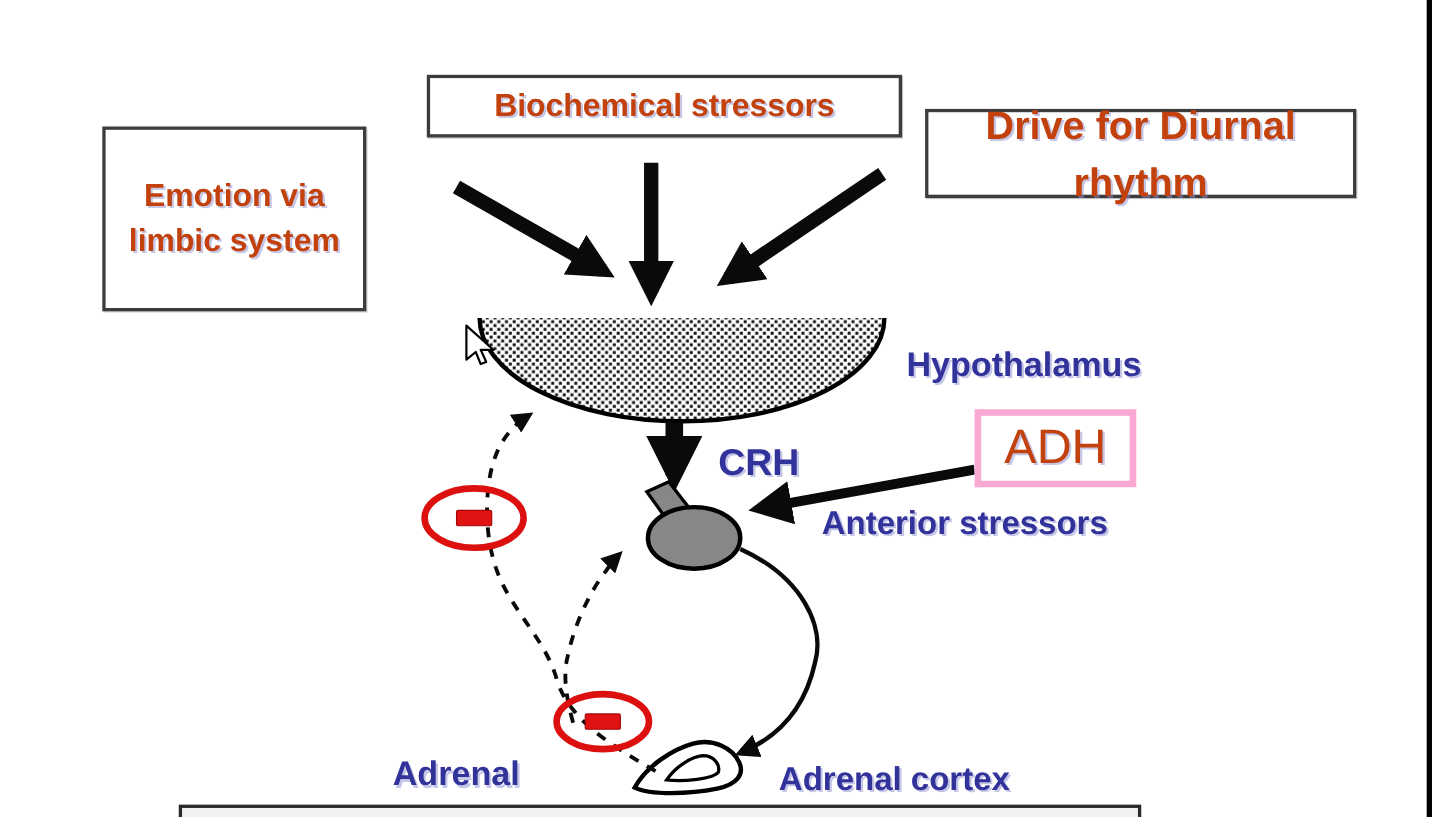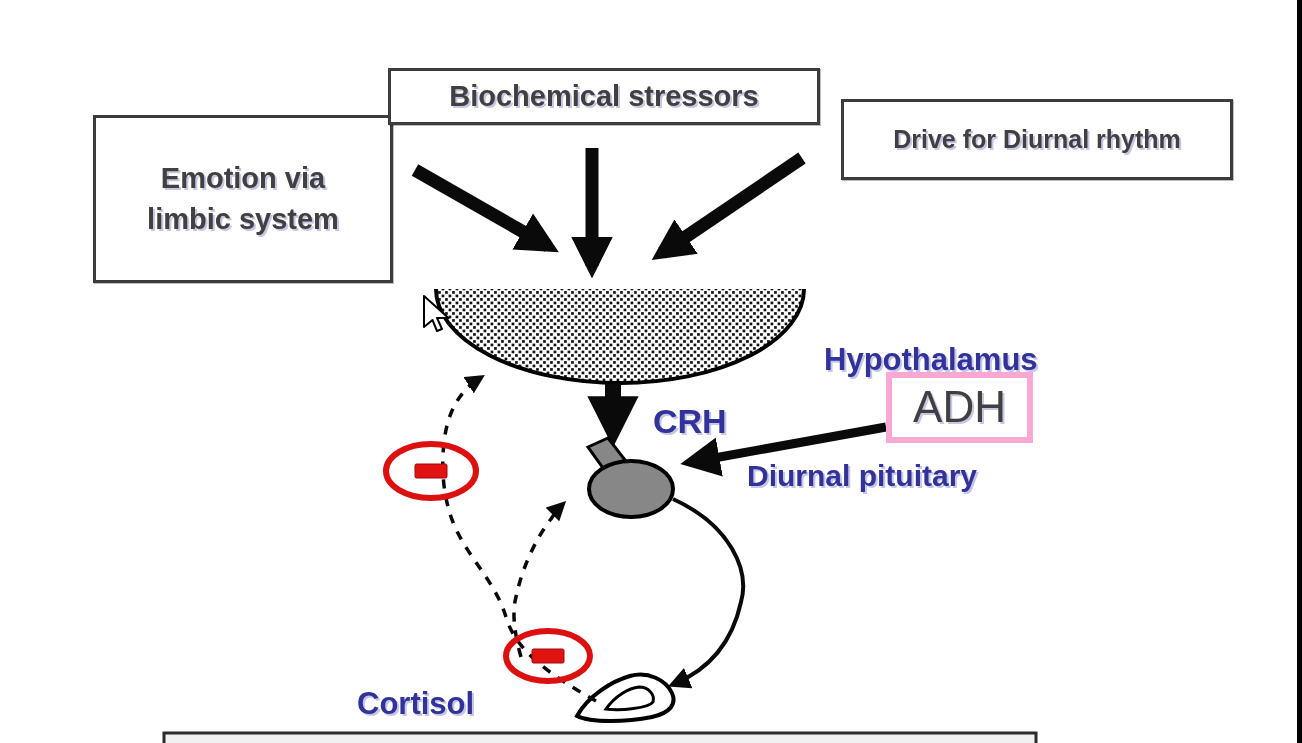--- a/index.html
+++ b/index.html
@@ -9,33 +9,33 @@
   }
   .diagram-layer{position:absolute;left:0;top:0;width:1302px;height:743px;}
   .lbl{
     position:absolute;color:#32329B;font-weight:bold;
     text-shadow:2px 2px 0 rgba(142,142,205,0.5);
     white-space:pre-line;line-height:1.42;
   }
   .box{
     position:absolute;border:3px solid #3C3C3C;background:#ffffff;
     display:flex;align-items:center;justify-content:center;text-align:center;
-    color:#404040;font-weight:bold;
+    color:#c2410c;font-weight:bold;
     text-shadow:2px 2px 0 rgba(142,142,205,0.5);
     box-shadow:1px 1px 0 rgba(0,0,0,0.25);
     white-space:pre-line;line-height:1.42;box-sizing:border-box;
   }
-  #emotion-box{left:93px;top:115px;width:300px;height:168px;font-size:29px;}
+  #emotion-box{left:93px;top:115px;width:240px;height:168px;font-size:29px;}
   #biochemical-box{left:388px;top:68px;width:432px;height:57px;font-size:29px;}
-  #diurnal-box{left:841px;top:99px;width:392px;height:81px;font-size:25px;}
+  #diurnal-box{left:841px;top:99px;width:392px;height:81px;font-size:36px;}
   #adh-box{
     left:886px;top:372px;width:147px;height:71px;font-size:44px;
     font-weight:normal;border:6px solid #f9a8d4;box-shadow:none;
   }
-  #hypothalamus-label{left:824px;top:310px;font-size:31px;margin-top:28px;}
+  #hypothalamus-label{left:824px;top:310px;font-size:31px;}
   #crh-label{left:653px;top:397px;font-size:34px;text-align:right;}
   #anterior-pituitary-label{left:747px;top:455px;font-size:30px;}
   #corticotropin-label{left:771px;top:562px;font-size:33px;}
   #cortisol-label{left:357px;top:682px;font-size:31px;}
   #adrenal-cortex-label{left:708px;top:688px;font-size:30px;}
 </style>
 </head>
 <body>
 
 <div class="stage">
@@ -97,16 +97,17 @@
   </svg>
 
   <div class="box" id="emotion-box">Emotion via
 limbic system</div>
   <div class="box" id="biochemical-box">Biochemical stressors</div>
   <div class="box" id="diurnal-box">Drive for Diurnal rhythm</div>
   <div class="box" id="adh-box">ADH</div>
 
   <div class="lbl" id="hypothalamus-label">Hypothalamus</div>
   <div class="lbl" id="crh-label">CRH</div>
-  <div class="lbl" id="anterior-pituitary-label">Diurnal pituitary</div>
-  <div class="lbl" id="cortisol-label">Cortisol</div>
+  <div class="lbl" id="anterior-pituitary-label">Anterior stressors</div>
+  <div class="lbl" id="cortisol-label">Adrenal</div>
+  <div class="lbl" id="adrenal-cortex-label">Adrenal cortex</div>
 
 </div>
 
 </body></html>

